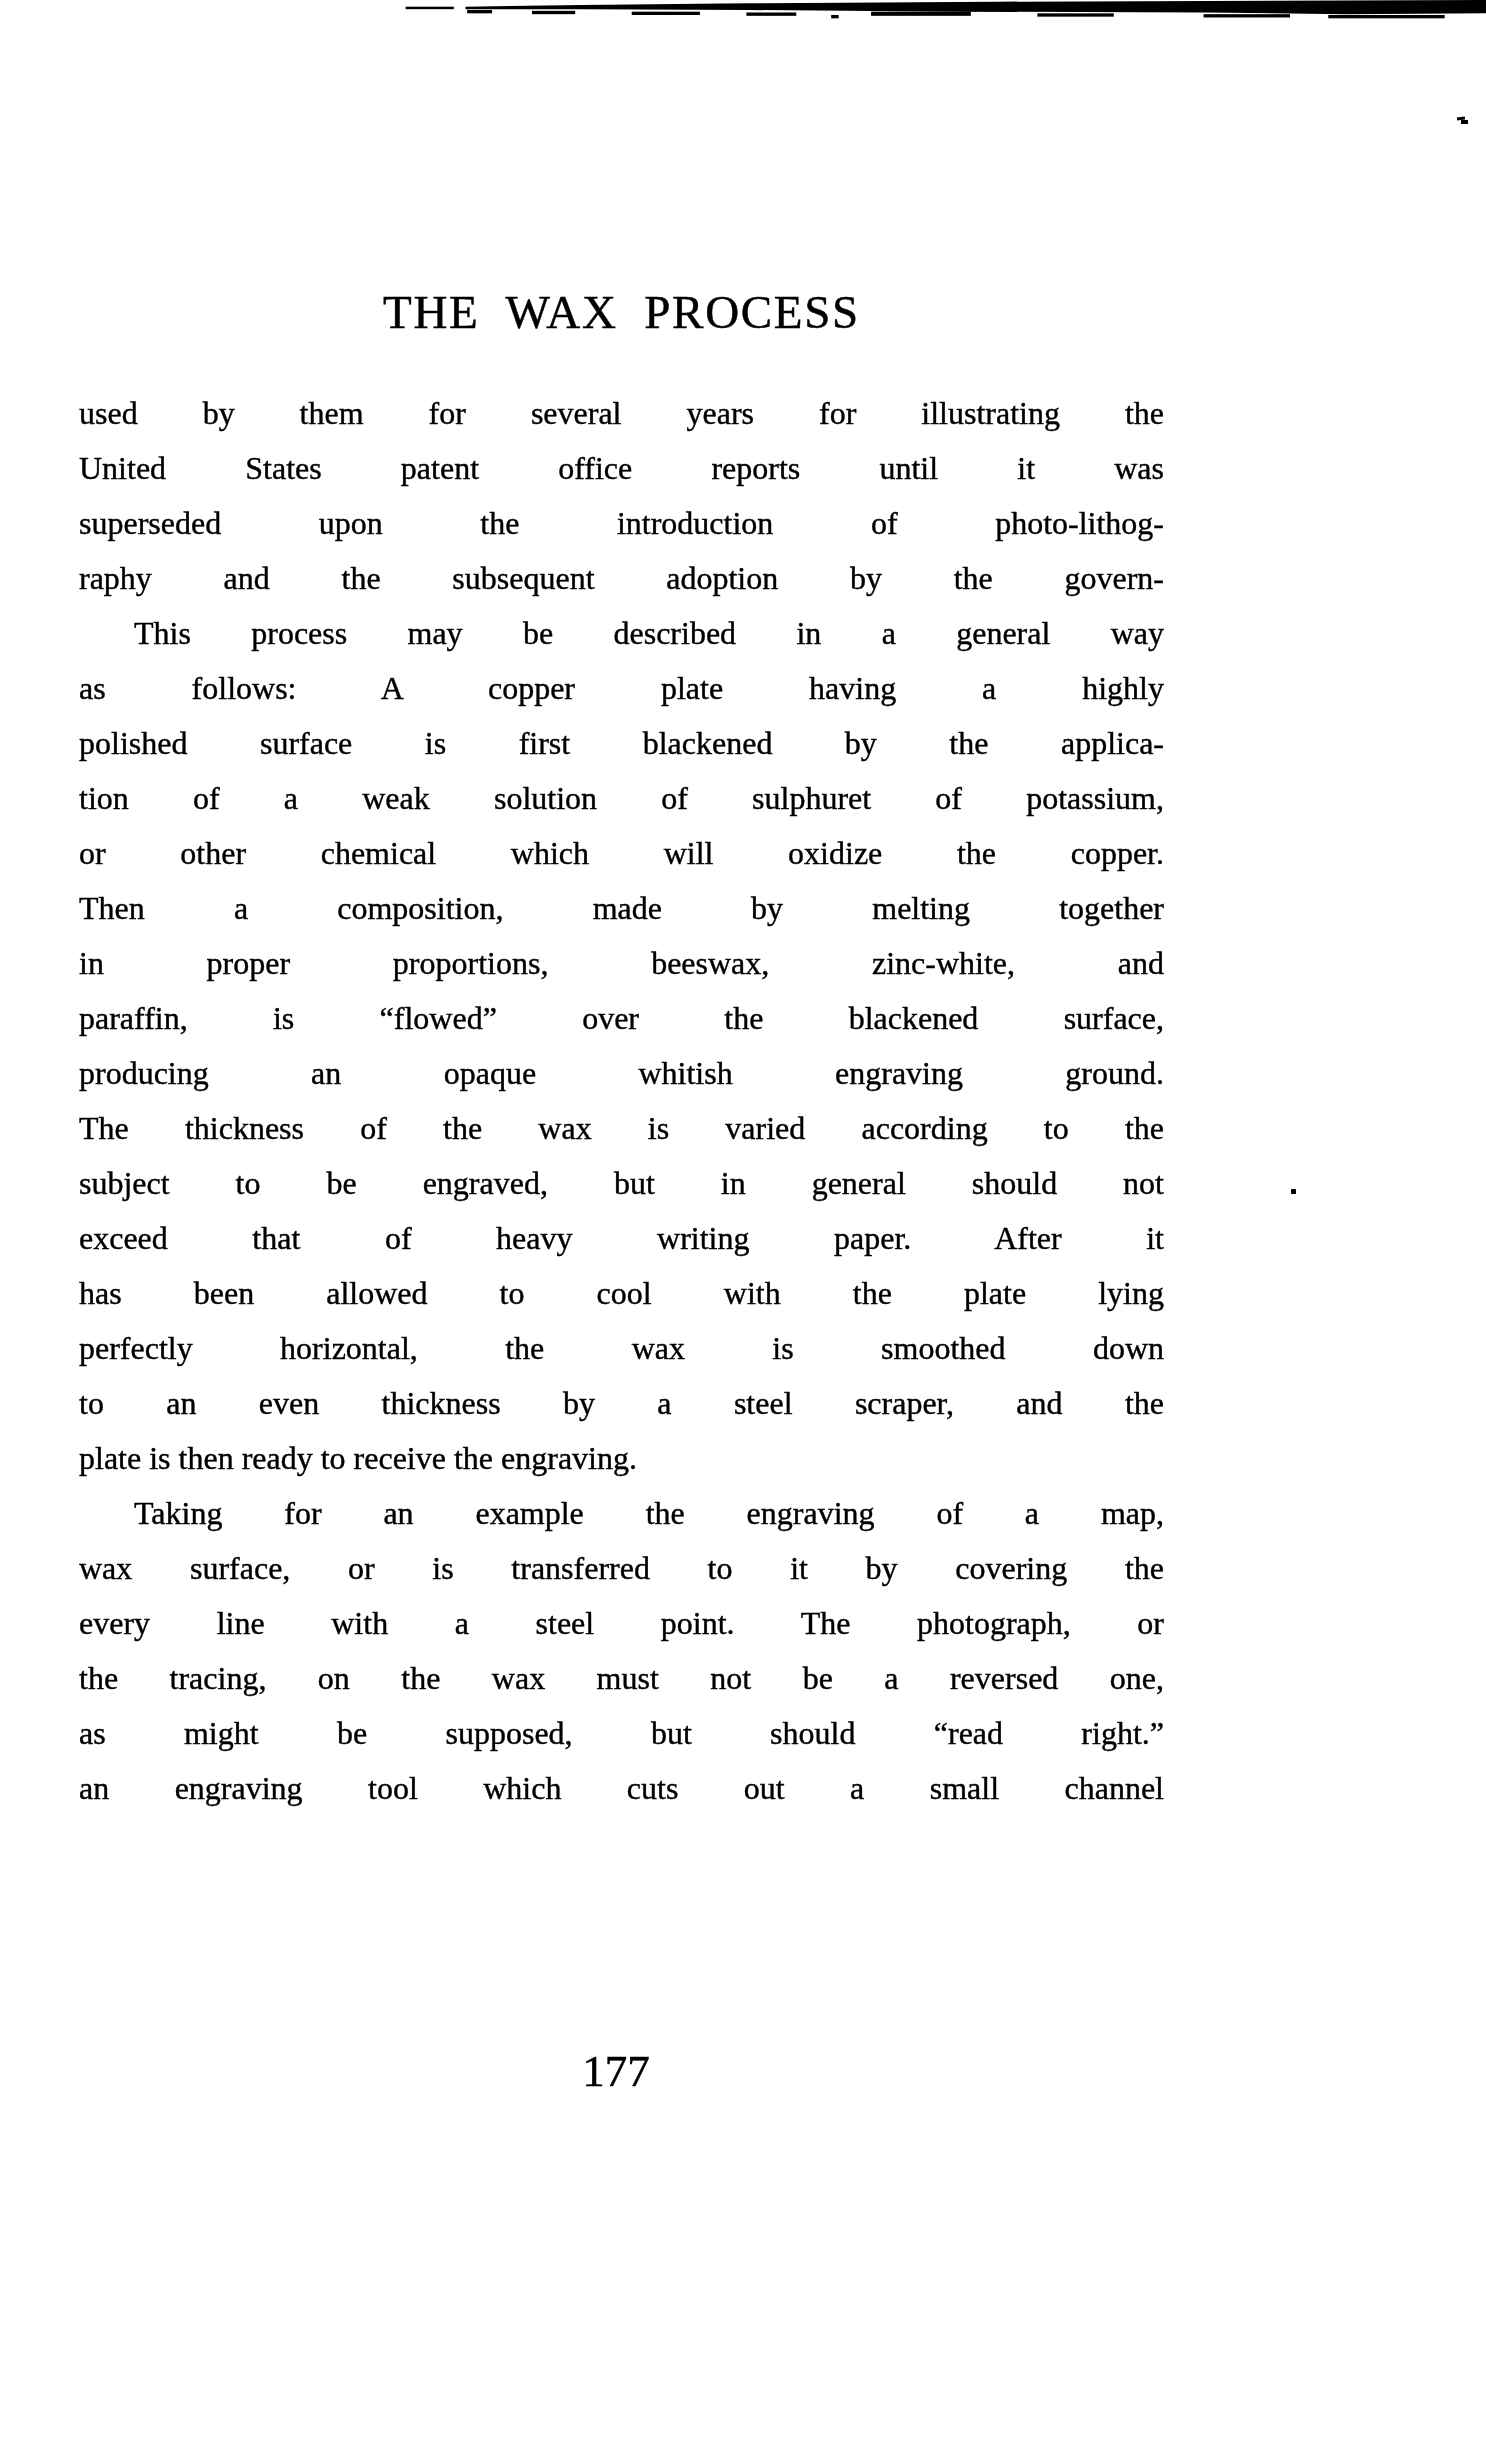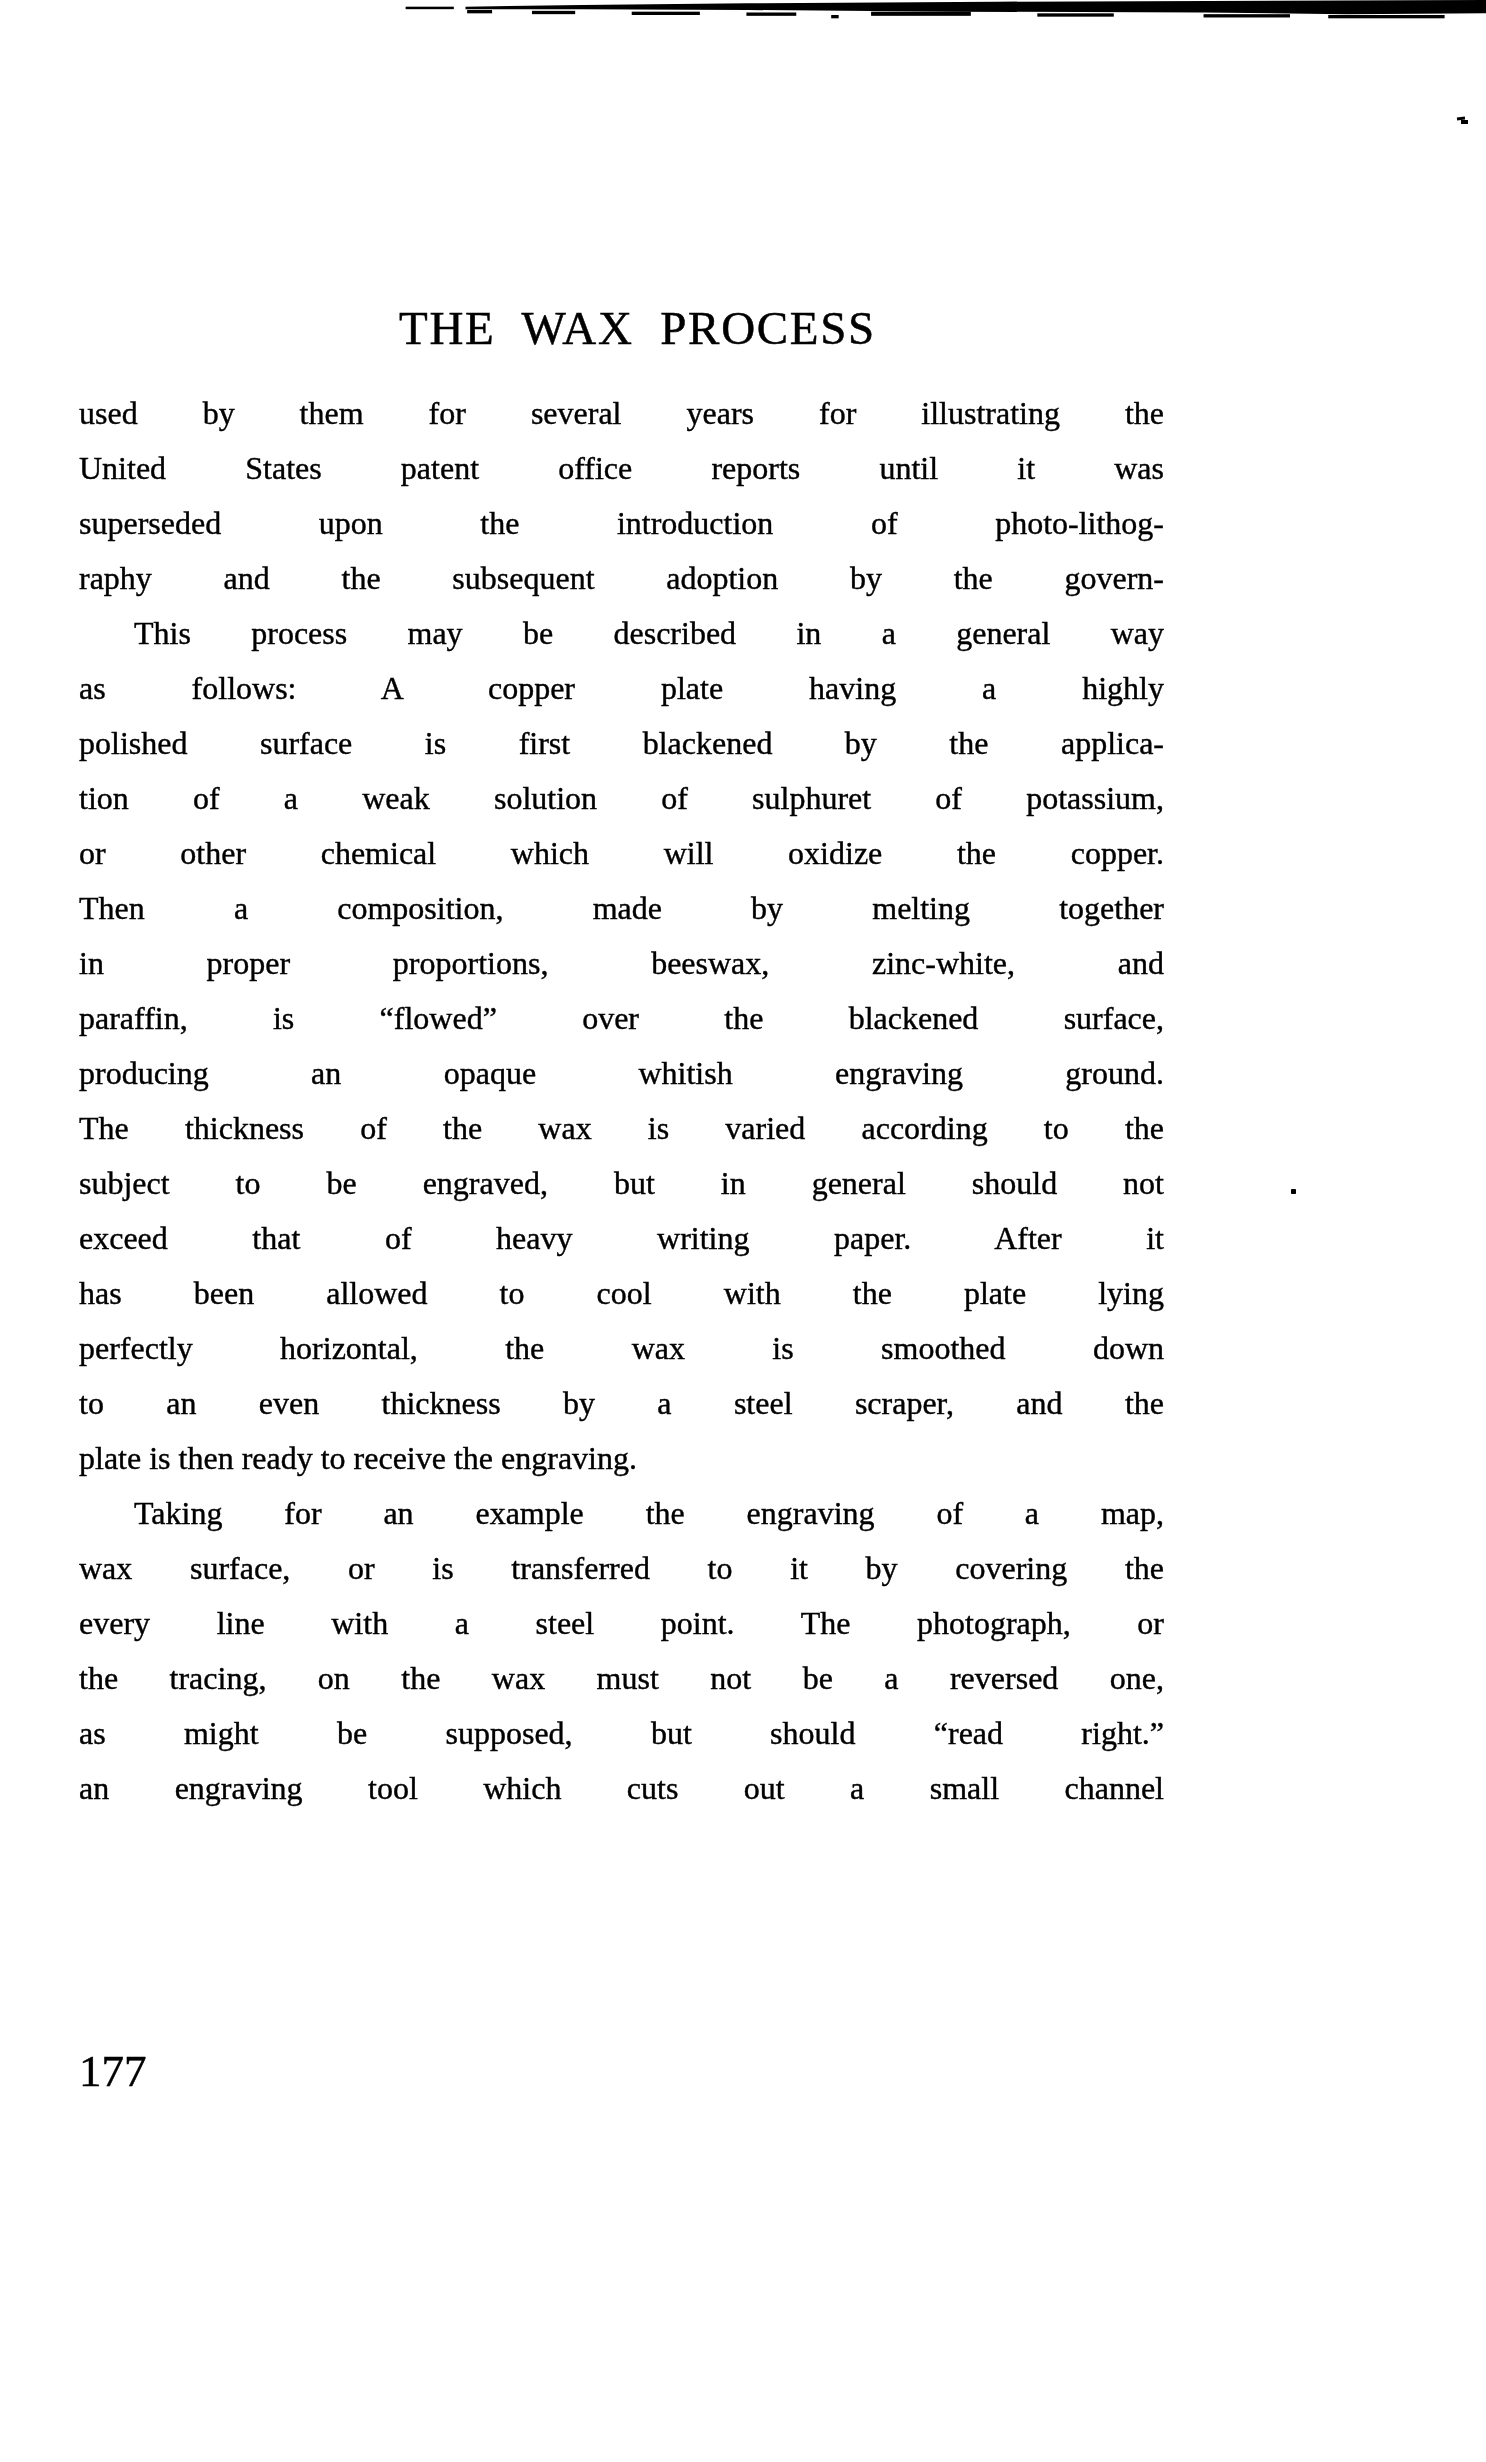--- a/index.html
+++ b/index.html
@@ -19,21 +19,21 @@
   .top-streak {
     position: absolute;
     top: 0;
     left: 0;
   }
   .page-title {
     position: absolute;
     top: 289px;
     left: 79px;
     width: 1085px;
-    margin: 16px;
+    margin: 0;
     text-align: center;
     font-size: 47px;
     font-weight: normal;
     letter-spacing: 1.7px;
     word-spacing: 13.3px;
     line-height: 1;
     -webkit-text-stroke: 0.5px #000;
   }
   .body-text {
     position: absolute;
@@ -56,21 +56,21 @@
     text-align-last: left;
   }
   .line.indent {
     text-indent: 55px;
   }
   .page-number {
     position: absolute;
     top: 2046px;
     left: 79px;
     width: 1074px;
-    text-align: left;
+    text-align: center;
     font-size: 45px;
     line-height: 50px;
     -webkit-text-stroke: 0.5px #000;
   }
   .mark-top-right {
     position: absolute;
     left: 1457px;
     top: 117px;
     width: 11.6px;
     height: 7.5px;

